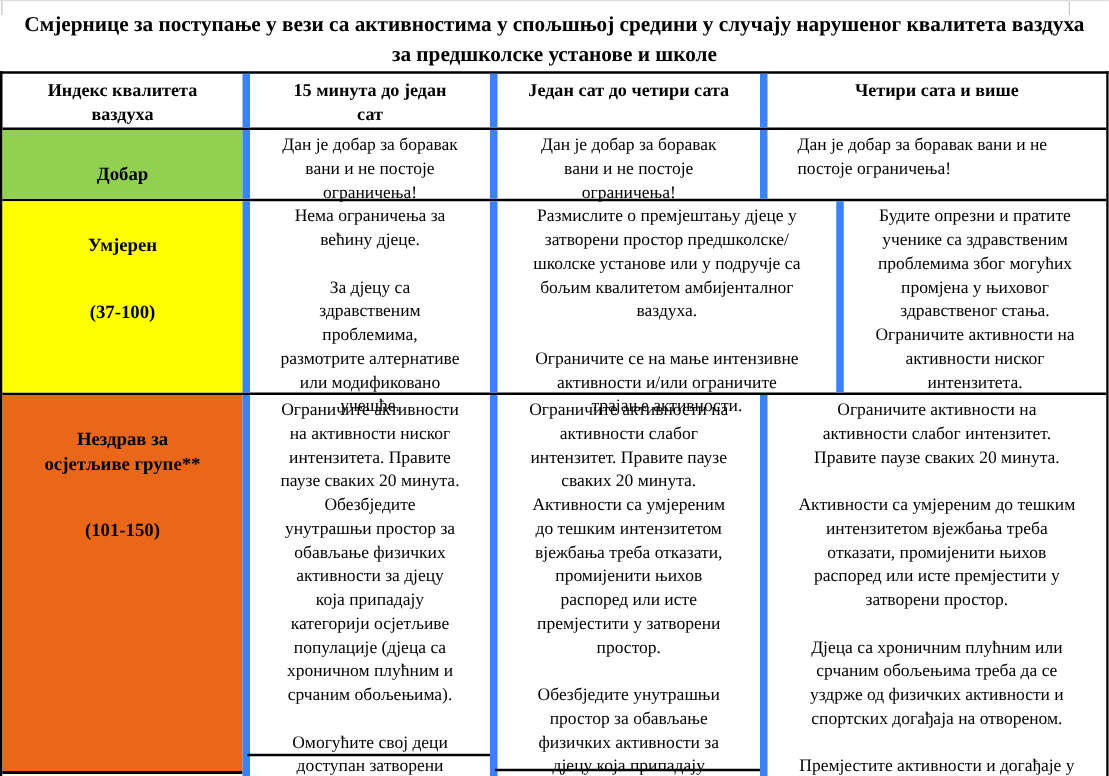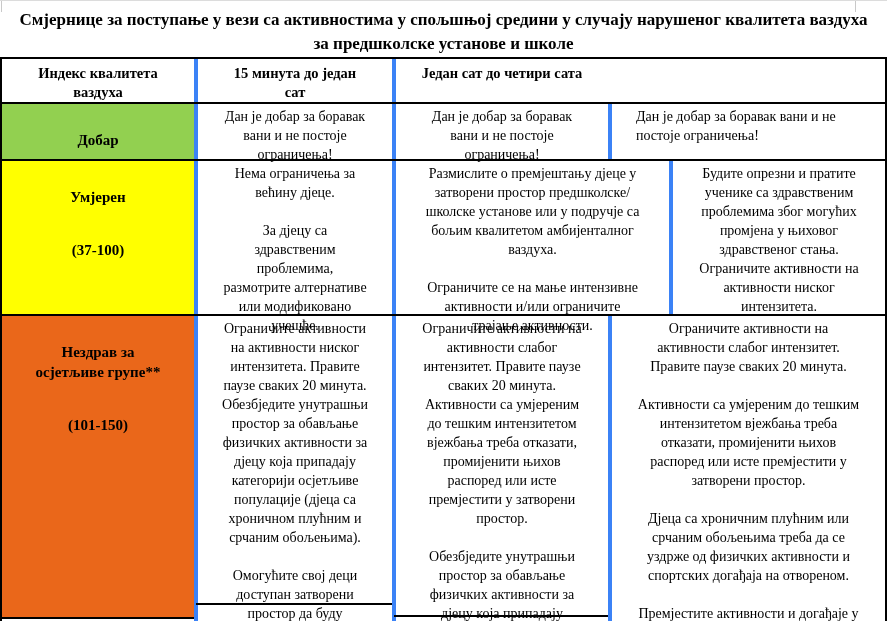--- a/index.html
+++ b/index.html
@@ -34,21 +34,21 @@
   }
   .tr { display: flex; }
   .tr + .tr { border-top: 2px solid #000; }
   .td {
     position: relative;
     padding: 3px 24px;
     font-size: 14px;
     line-height: 19px;
     white-space: pre-line;
   }
-  .td + .td { border-left: 4px solid #3b82f6; }
+  .td + .td { border-left: 6px solid #3b82f6; }
   .c1 { width: 192px; flex: none; }
   .c2 { width: 198px; flex: none; }
   .c3 { width: 216px; flex: none; }
   .c4 { flex: 1; }
   .th {
     font-weight: bold;
     font-size: 14.5px;
     line-height: 19px;
     text-align: center;
     padding-top: 5px;
@@ -87,20 +87,21 @@
   <h1 class="doc-title">Смјернице за поступање у вези са активностима у спољшњој средини у случају нарушеног квалитета ваздуха
 за предшколске установе и школе</h1>
 </div>
 
 <div class="aqi-table">
   <div class="tr header">
     <div class="td c1 th">Индекс квалитета ваздуха
 (AQI)*</div>
     <div class="td c2 th">15 минута до један сат</div>
     <div class="td c3 th">Један сат до четири сата</div>
+    <div class="td c4 th">Четири сата и више</div>
   </div>
 
   <div class="tr row" style="--row-color: #92d050;">
     <div class="td c1 label">
       <div class="row-name">Добар</div>
       <div class="row-range">(0-50)</div>
     </div>
     <div class="td c2 body" style="text-align: center;">Дан је добар за боравак вани и не постоје ограничења!</div>
     <div class="td c3 body" style="text-align: center;">Дан је добар за боравак вани и не постоје ограничења!</div>
     <div class="td c4 body" style="text-align: left;">Дан је добар за боравак вани и не постоје ограничења!</div>

